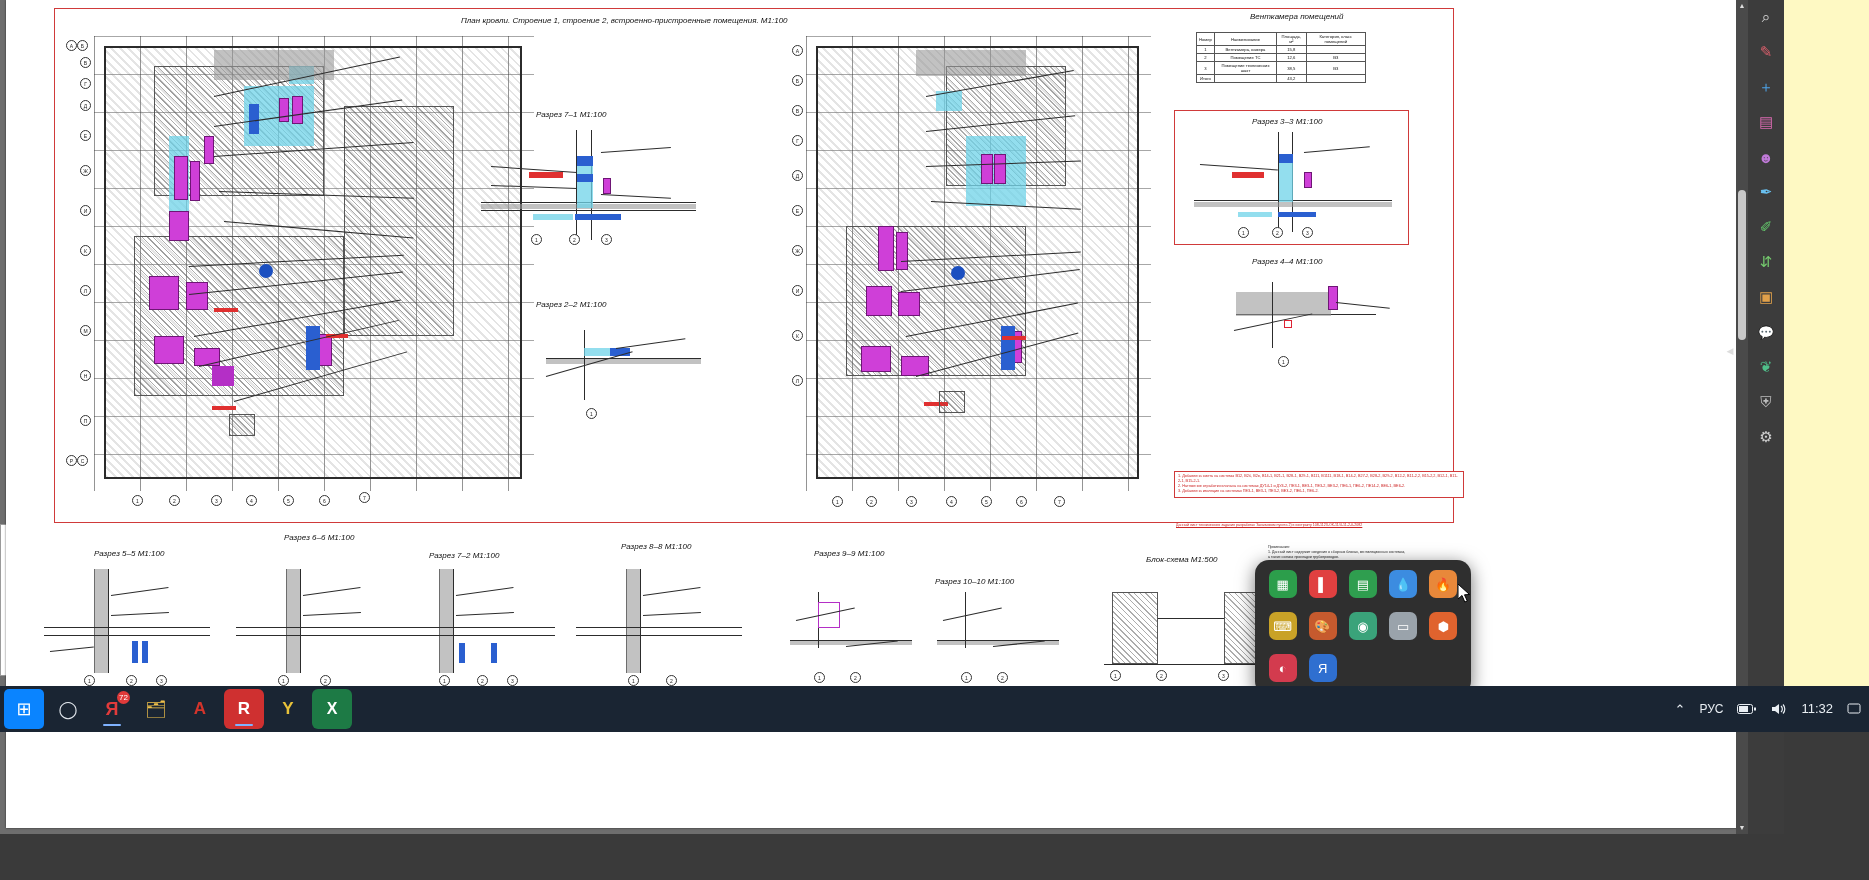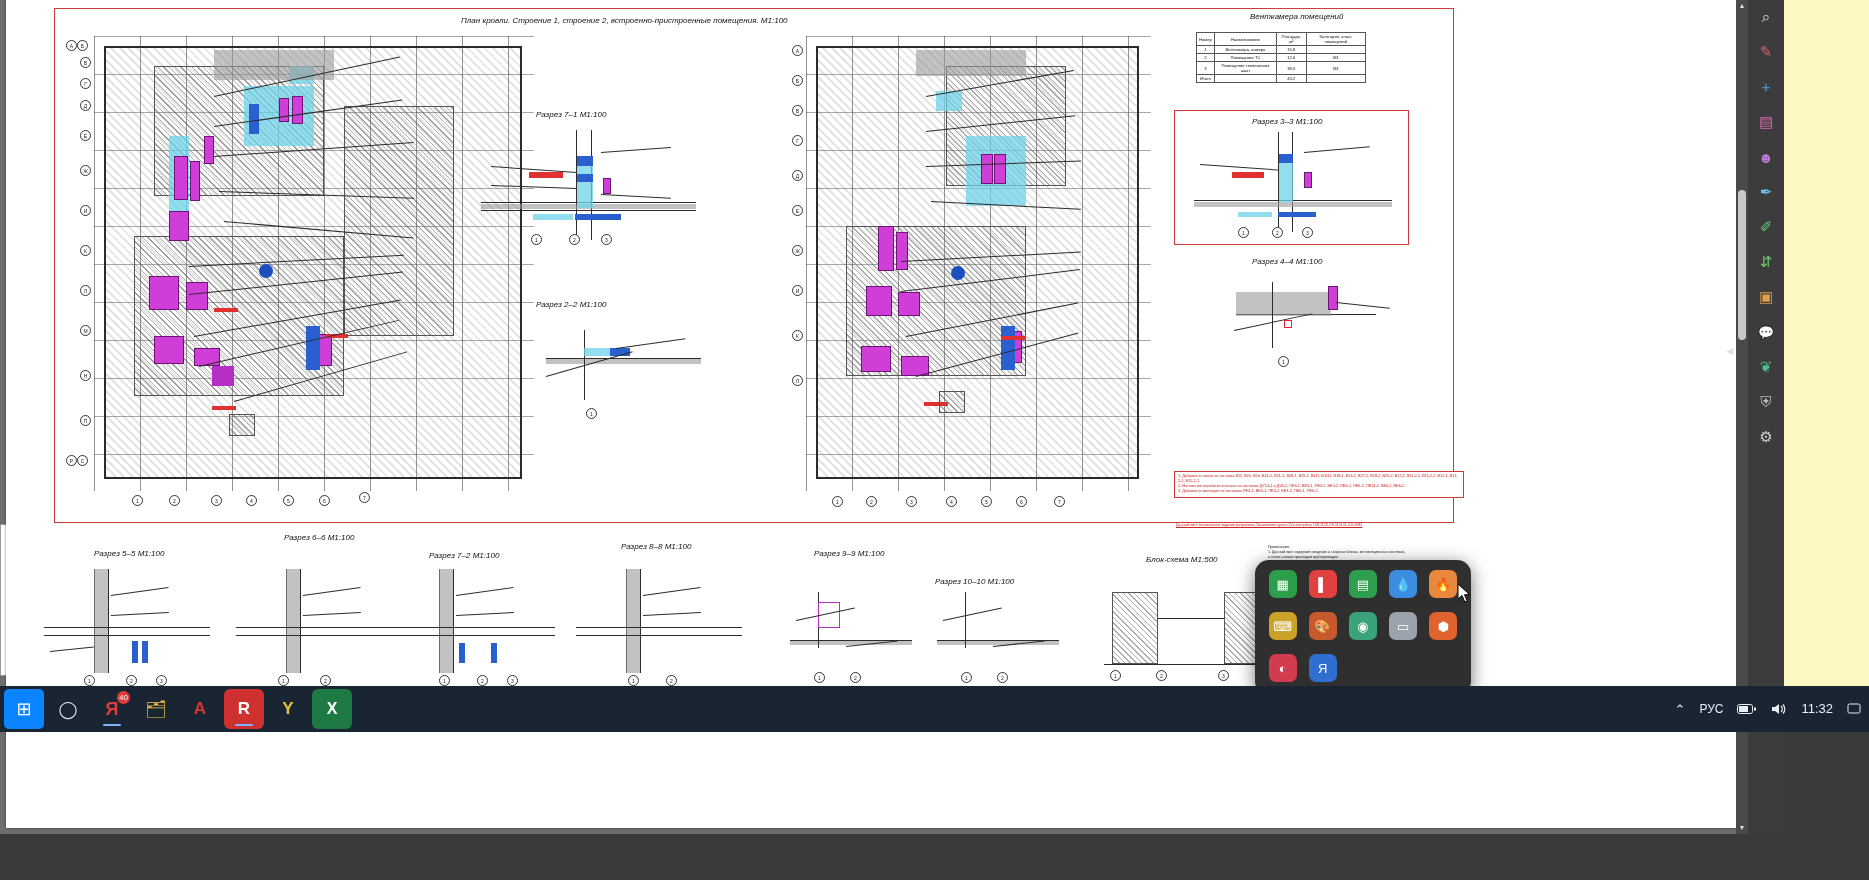--- a/index.html
+++ b/index.html
@@ -747,21 +747,21 @@
 
   <div class="taskbar">
     <div class="tb-btn" style="background:#0a84ff;">
       <span style="color:#fff;font-size:18px;">⊞</span>
     </div>
     <div class="tb-btn">
       <span style="color:#e3e8ee;font-size:17px;">◯</span>
     </div>
     <div class="tb-btn">
       <span style="color:#e23b3b;font-size:18px;font-weight:bold;">Я</span>
-      <span class="badge">40</span>
+      <span class="badge">72</span>
       <span class="win-underline"></span>
     </div>
     <div class="tb-btn">
       <span style="color:#f0c04a;font-size:17px;">🗂</span>
     </div>
     <div class="tb-btn">
       <span style="color:#d4342b;font-size:17px;font-weight:bold;">A</span>
     </div>
     <div class="tb-btn" style="background:#cf3030; border-radius:6px;">
       <span style="color:#fff;font-size:17px;font-weight:bold;">R</span>

